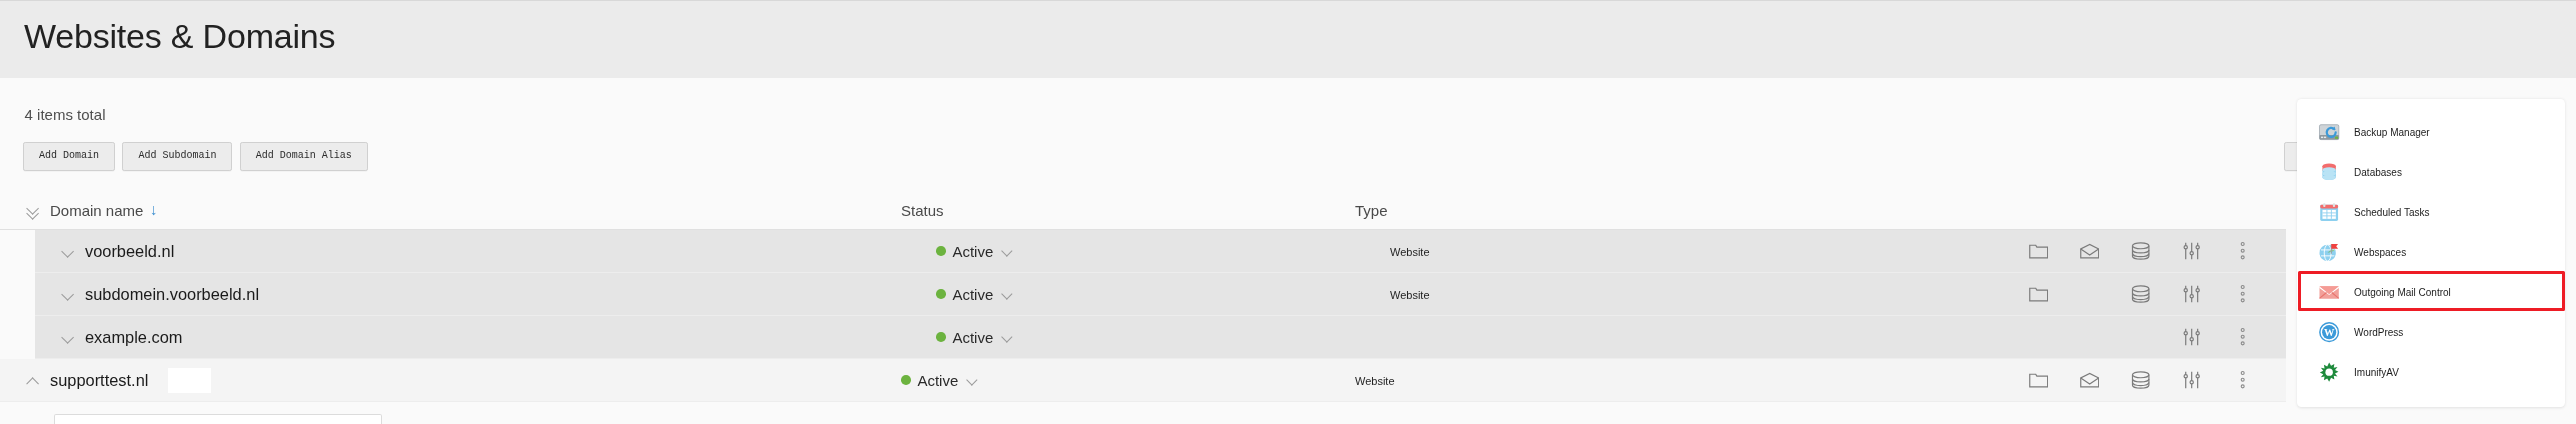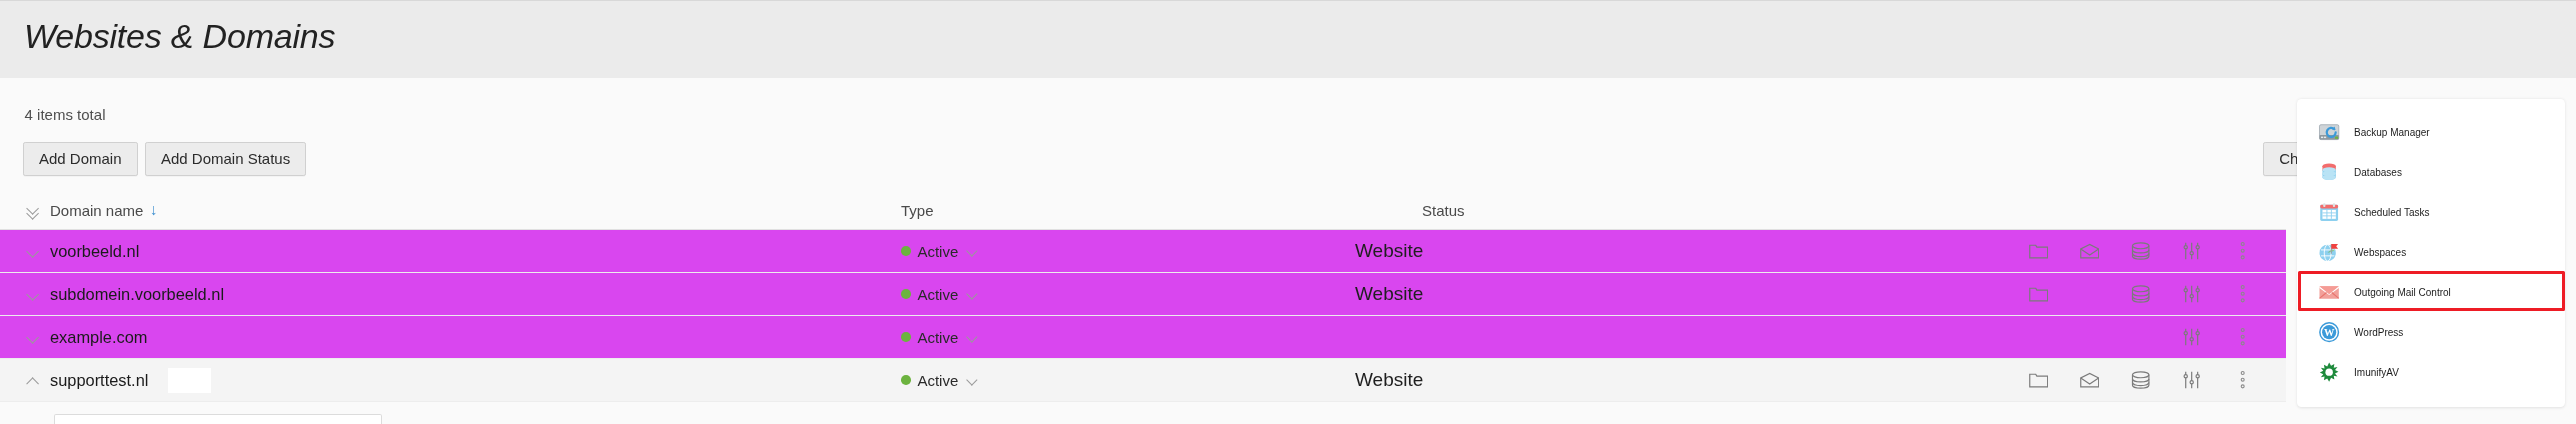--- a/index.html
+++ b/index.html
@@ -30,21 +30,20 @@
   }
   .page-title {
     position: absolute;
     left: 24px;
     top: 16.4px;
     font-size: 34px;
     font-weight: 400;
     color: #222222;
     letter-spacing: -0.2px;
     white-space: nowrap;
-    font-style: italic;
   }
 
   
   .content {
     position: absolute;
     top: 78px; left: 0;
     width: 2576px;
     height: 346px;
     background: #fafafa;
   }
@@ -64,22 +63,22 @@
     left: 23px;
     top: 64px;
     display: flex;
     gap: 7.4px;
   }
   .btn {
     background: #ececec;
     border: 0.7px solid #d0d0d0;
     border-radius: 2.2px;
     color: #2b2b2b;
-    font-size: 15px;
-    font-family: Liberation Sans, sans-serif;
+    font-size: 10px;
+    font-family: Liberation Mono, monospace;
     line-height: 1;
     padding: 8.2px 15px 9px 15px;
     cursor: pointer;
     white-space: nowrap;
     box-shadow: 0 0.7px 0 rgba(0,0,0,0.04);
   }
 
   .btn-change-view {
     position: absolute;
     right: 194px;
@@ -100,21 +99,21 @@
     height: 43px;
     border-bottom: 0.7px solid #ededed;
   }
   .t-head {
     height: 39px;
     border-bottom: 0.7px solid #e0e0e0;
     background: #fafafa;
   }
   .t-head .col { color: #4a4a4a; font-size: 15px; }
   .t-row.alt { background: #f4f4f4; }
-  .t-row.plain { background: #d946ef; }
+  .t-row.plain { background: #e5e5e5; margin-left: 35px; }
 
   .col { font-size: 15.6px; color: #1f1f1f; }
   .col-name   { width: 901px; padding-left: 24.6px; display: flex; align-items: center; }
   .col-status { width: 454px;  display: flex; align-items: center; }
   .col-type   { width: 521px; }
   .col-acts   { flex: 1; display: flex; align-items: center; justify-content: flex-end; padding-right: 18px; gap: 0; }
 
   .chev {
     display: inline-block;
     width: 16.4px;
@@ -188,21 +187,21 @@
   .status-caret::before {
     content: "";
     position: absolute;
     left: 1.5px; top: 2.2px;
     width: 6.7px; height: 6.7px;
     border-right: 1.5px solid #9a9a9a;
     border-bottom: 1.5px solid #9a9a9a;
     transform: rotate(45deg);
   }
 
-  .type-text { font-size: 19px; color: #1f1f1f; white-space: nowrap; }
+  .type-text { font-size: 11px; color: #1f1f1f; white-space: nowrap; }
 
   
   .act {
     width: 51px;
     height: 43px;
     display: flex;
     align-items: center;
     justify-content: center;
     cursor: pointer;
   }
@@ -281,38 +280,39 @@
   <div class="page-header">
     <div class="page-title">Websites &amp; Domains</div>
   </div>
 
   <div class="content">
 
     <div class="items-total">4 items total</div>
 
     <div class="toolbar">
       <button class="btn">Add Domain</button>
-      <button class="btn">Add Domain Status</button>
+      <button class="btn">Add Subdomain</button>
+      <button class="btn">Add Domain Alias</button>
     </div>
 
     <button class="btn btn-change-view">Change view</button>
 
     <div class="table">
 
       <div class="t-row t-head">
         <div class="col col-name">
           <span class="chev dbl"></span>
           <span>Domain name</span>
           <span class="sort-arrow">↓</span>
         </div>
+        <div class="col col-status">
+          <span>Status</span>
+        </div>
         <div class="col col-type">
           <span>Type</span>
-        </div>
-        <div class="col col-status">
-          <span>Status</span>
         </div>
         <div class="col col-acts"></div>
       </div>
 
       <div id="rows-host">
           <div class="t-row plain">
             <div class="col col-name">
               <span class="chev"></span>
               <span class="domain-name">voorbeeld.nl</span>
             </div>

